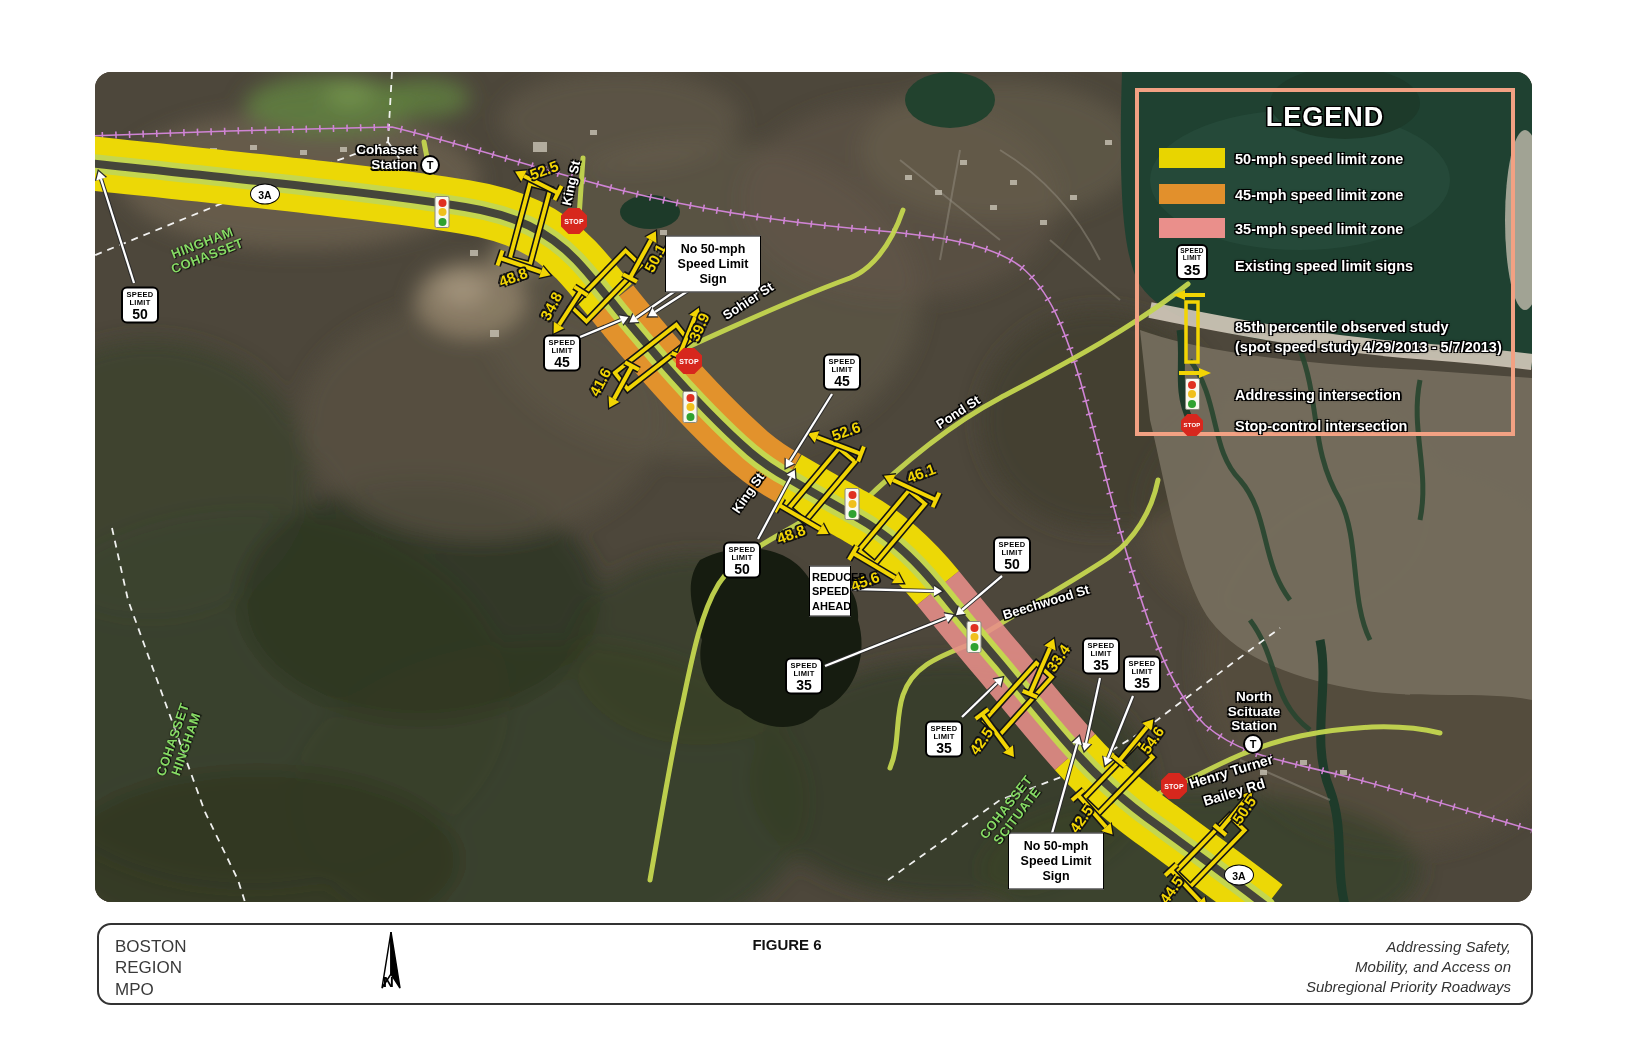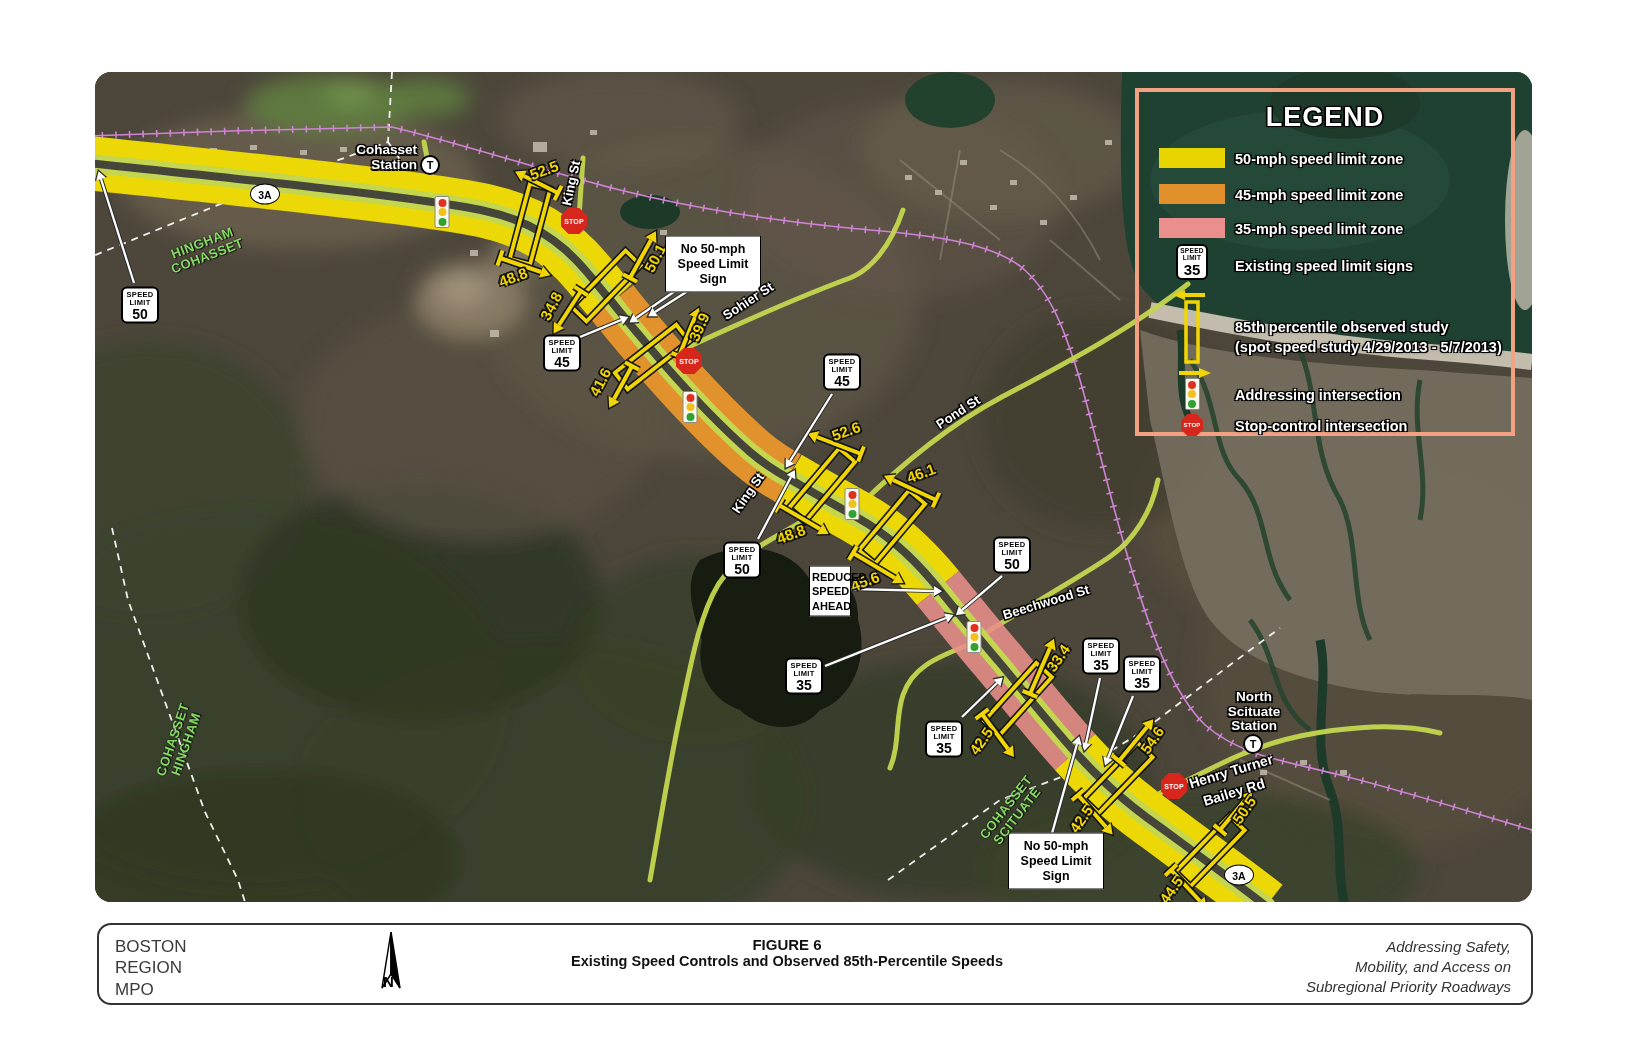--- a/index.html
+++ b/index.html
@@ -581,21 +581,20 @@
       <div>REGION</div>
       <div>MPO</div>
     </div>
     <svg id="north-arrow" width="24" height="64" viewBox="0 0 24 64">
       <polygon points="12,2 3,58 12,44" fill="#ffffff" stroke="#000" stroke-width="1.5"></polygon>
       <polygon points="12,2 21,58 12,44" fill="#000000" stroke="#000" stroke-width="1.5"></polygon>
     </svg>
     <div id="north-n">N</div>
     <div class="ft-center">
       <div class="ft-fig">FIGURE 6</div>
-      <div class="ft-t1">Existing Speed Controls and Observed 85th-Percentile Speeds</div>
     </div>
     <div class="ft-right">
       <div>Addressing Safety,</div>
       <div>Mobility, and Access on</div>
       <div>Subregional Priority Roadways</div>
     </div>
   </div>
 </div>
 
 </body></html>

